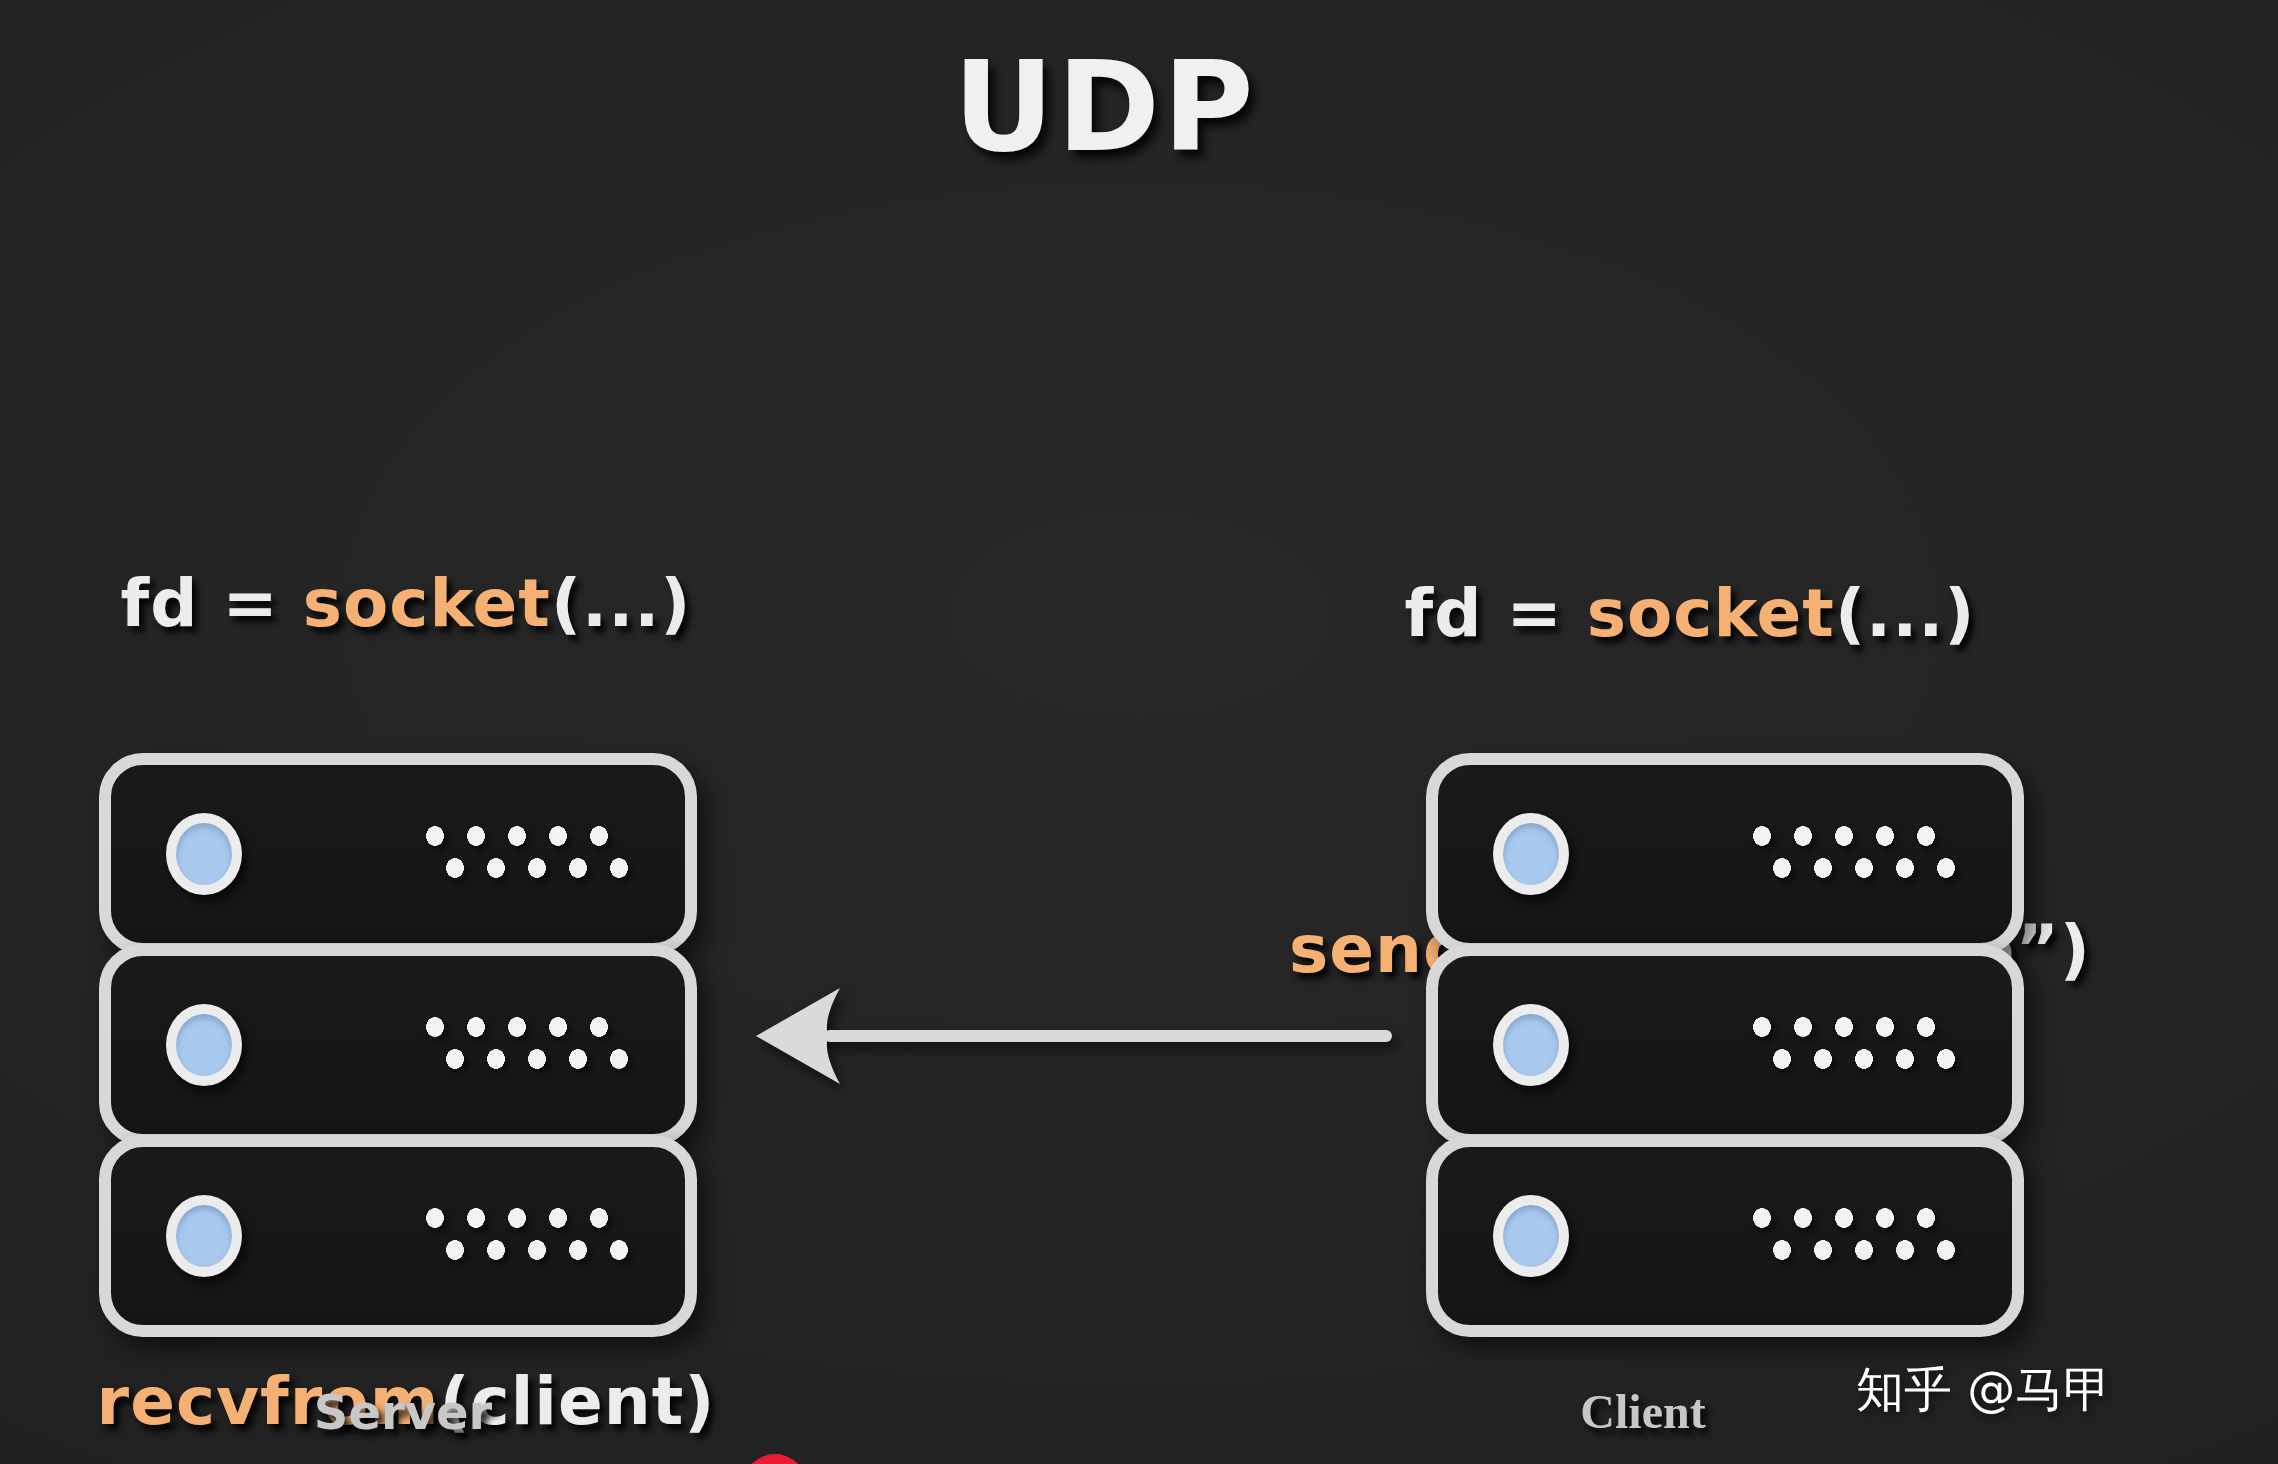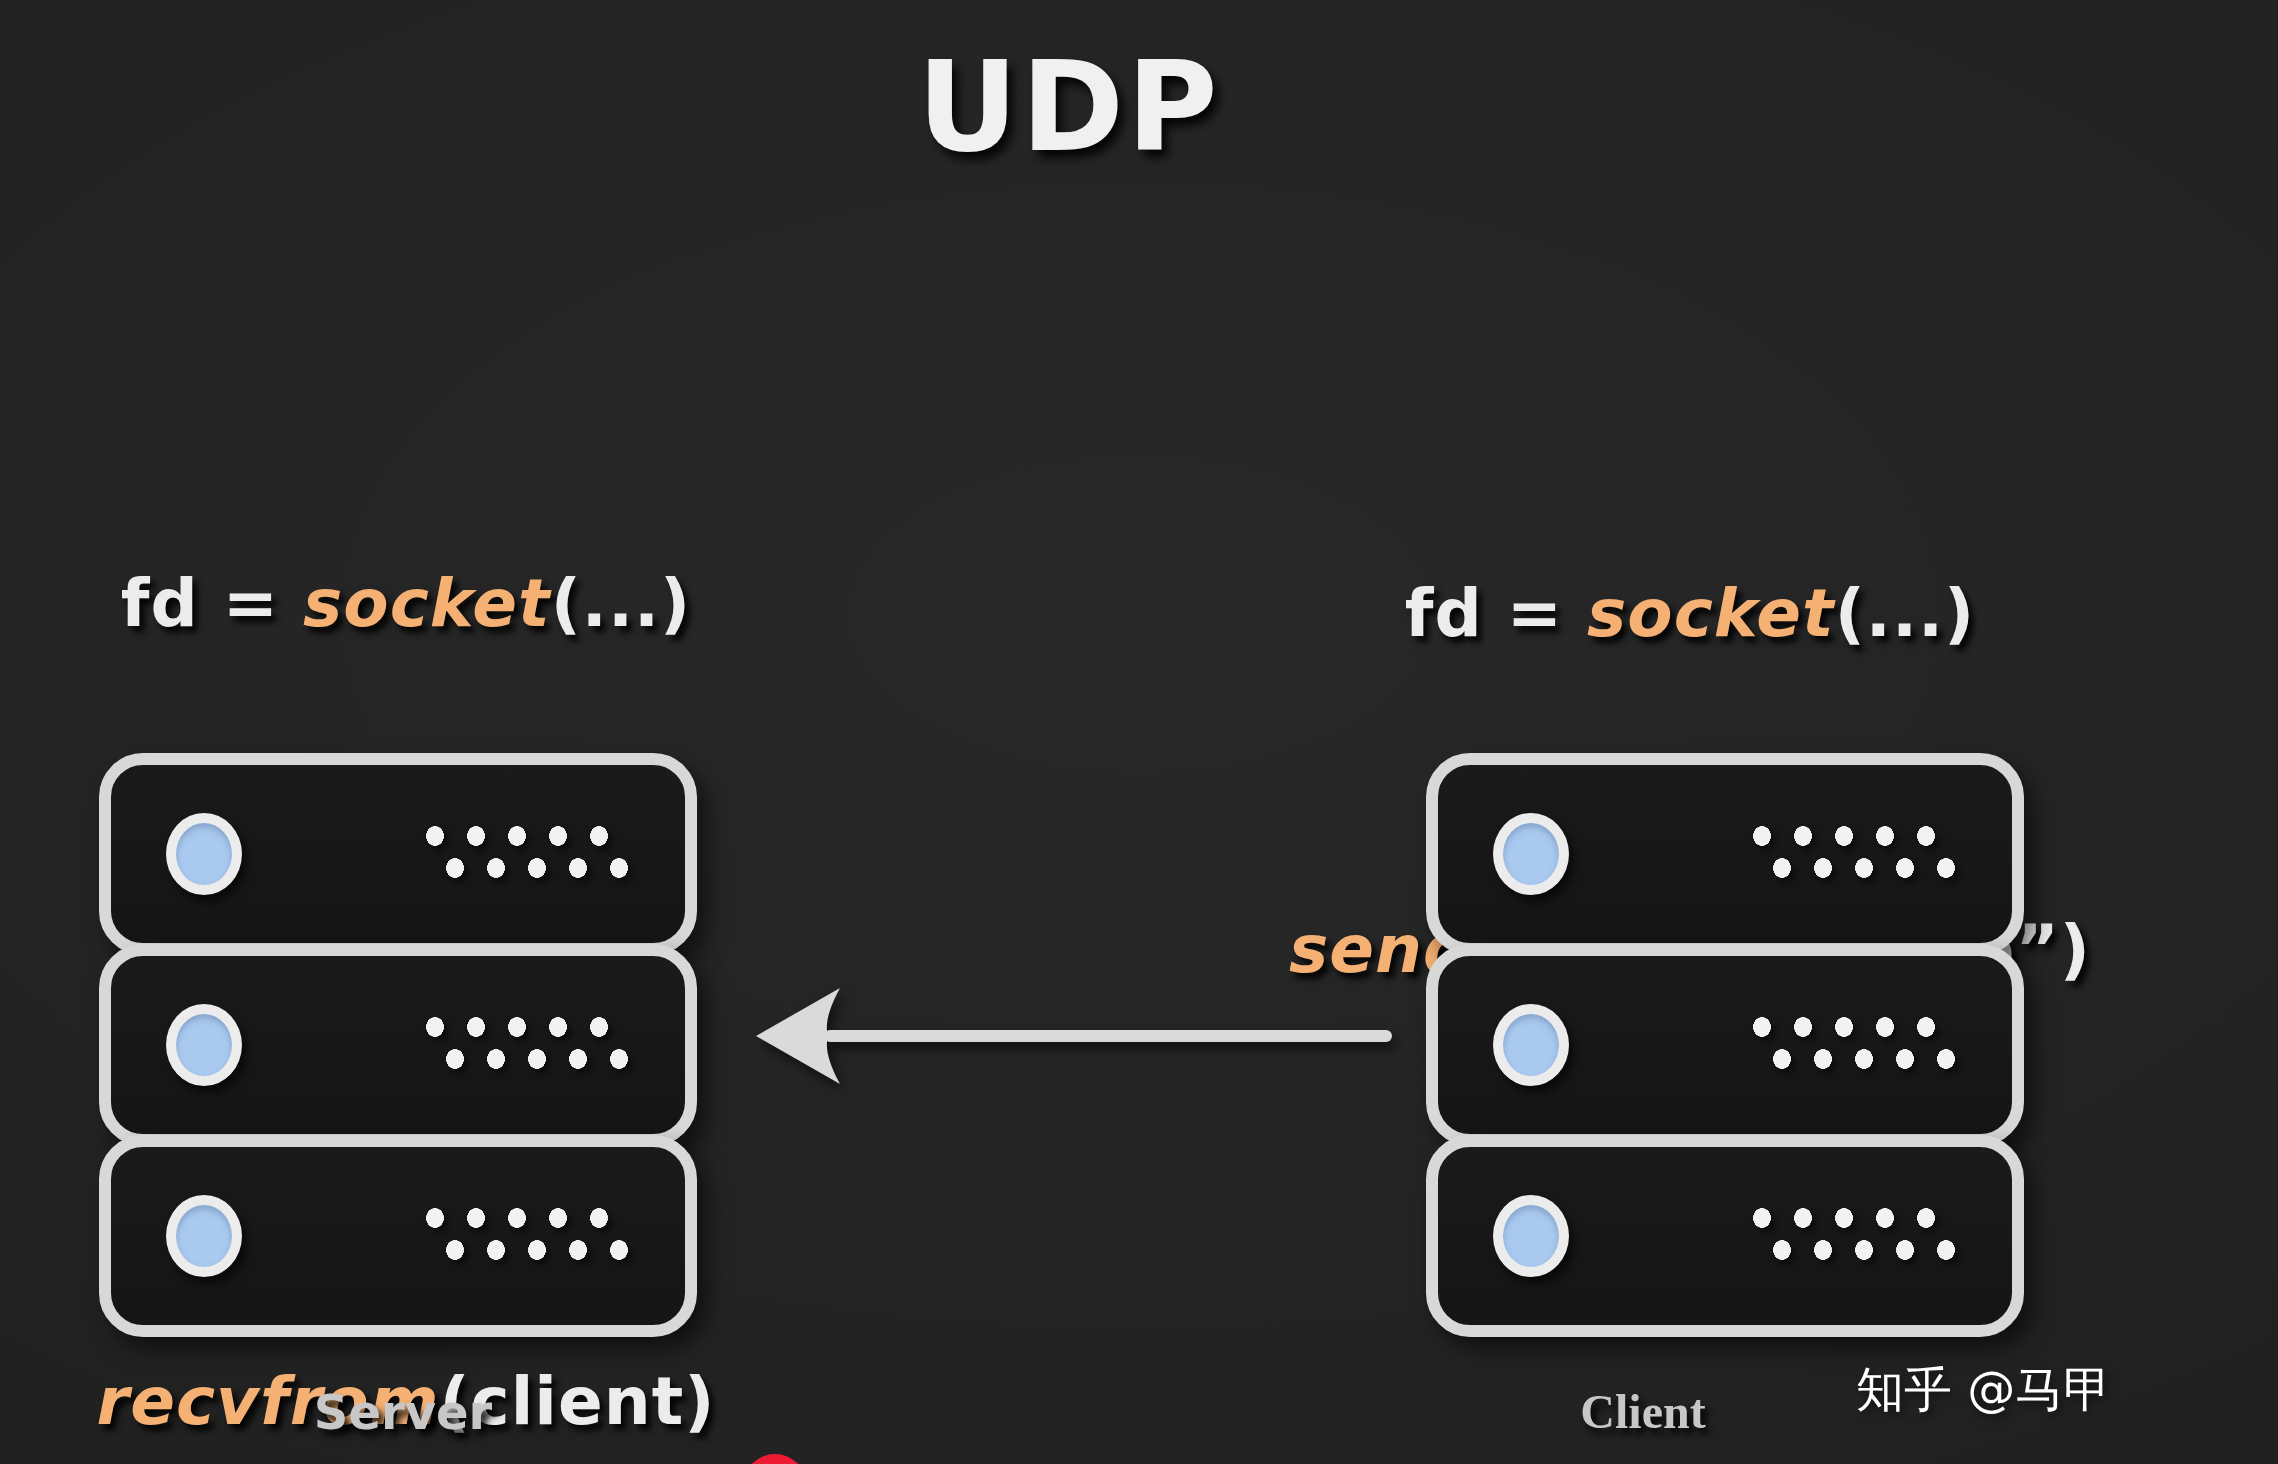--- a/index.html
+++ b/index.html
@@ -18,36 +18,37 @@
     left: 0; top: 33px;
     width: 2138px;
     margin: 0;
     text-align: center;
     font-size: 124px;
     line-height: 148px;
     font-weight: 800;
     letter-spacing: 3px;
     color: #f0f0f0;
     text-shadow: 6px 8px 10px rgba(0,0,0,0.85);
+    padding-left: 36px;
   }
 
   
   .code {
     position: absolute;
     font-weight: 700;
     text-align: center;
     font-size: 66px;
     letter-spacing: 1px;
     text-shadow: 5px 6px 6px rgba(0,0,0,0.9);
     white-space: pre;
   }
   .server-code { left: 1px;    top: 271px; width: 810px; line-height: 133px; }
   .client-code { left: 1240px; top: 334px; width: 900px; line-height: 112px; }
   .w { color: #ececec; }
-  .o { color: #f5b074; font-style: italic; }
+  .o { color: #f5b074; }
 
   
   .rack { position: absolute; width: 598px; }
   .rack-server { left: 99px;   top: 753px; }
   .rack-client { left: 1426px; top: 753px; }
   .unit {
     box-sizing: border-box;
     height: 202px;
     border: 12px solid #d8d8d8;
     border-radius: 44px;

